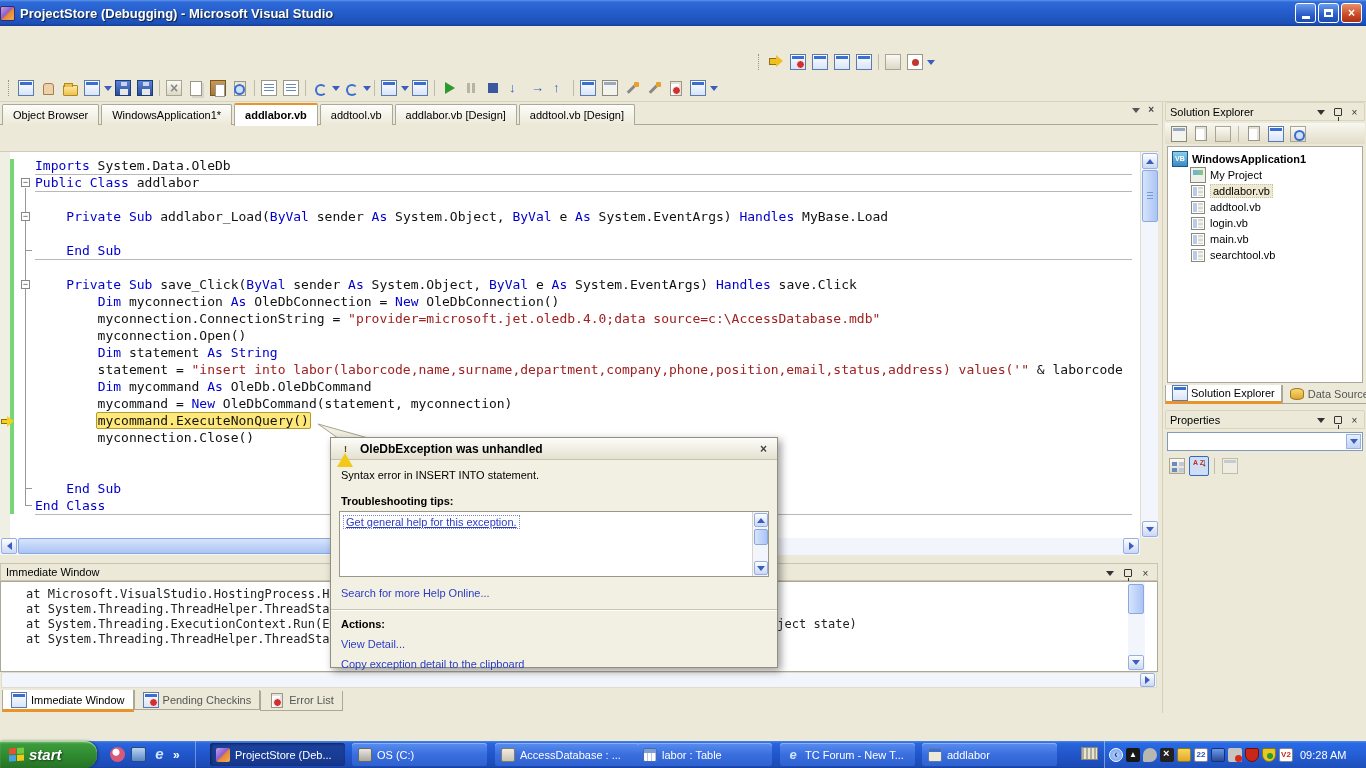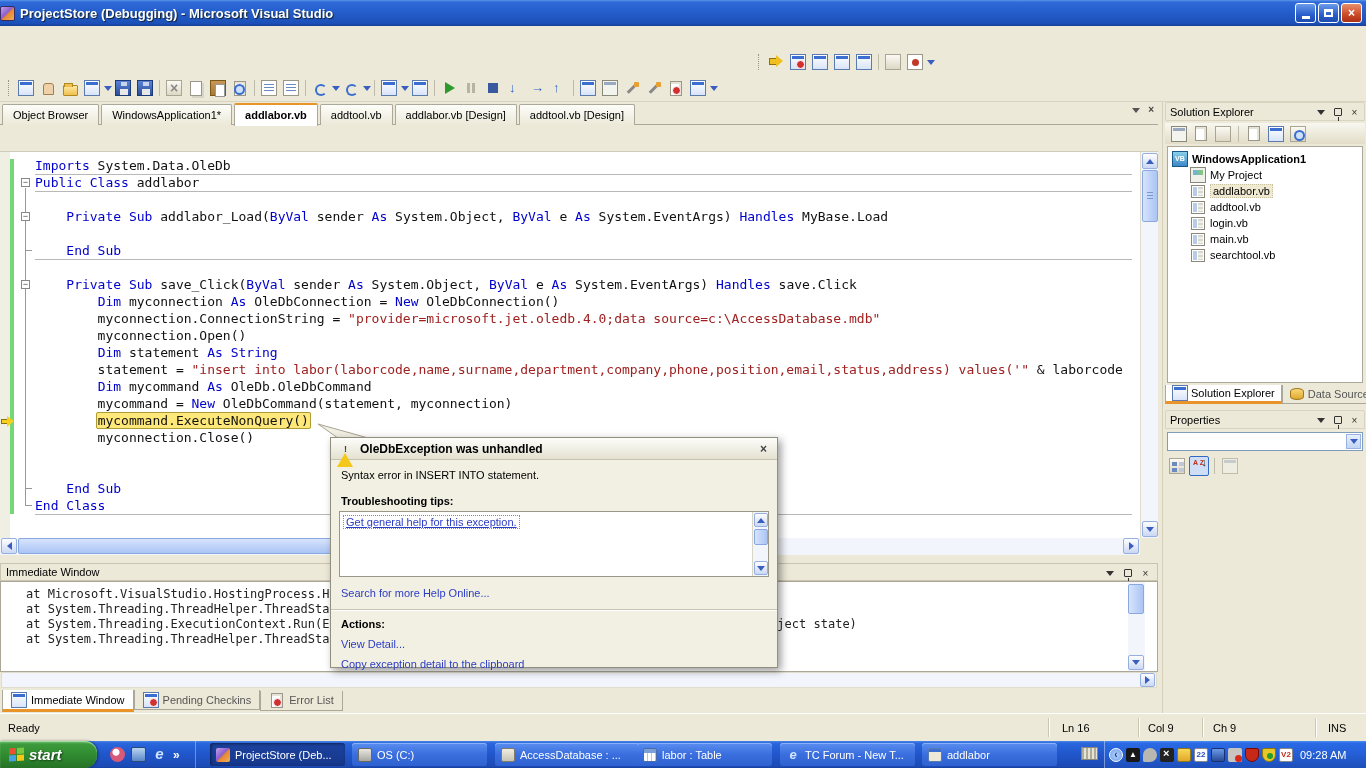--- a/index.html
+++ b/index.html
@@ -614,31 +614,20 @@
           </span>
       </span>
     </div>
     <div id="exc-search"><span class="exc-link">Search for more Help Online...</span></div>
     <div id="exc-sep"></div>
     <div id="exc-actions-label">Actions:</div>
     <div id="exc-action1"><span class="exc-link">View Detail...</span></div>
     <div id="exc-action2"><span class="exc-link">Copy exception detail to the clipboard</span></div>
   </div>
 
-  <div class="abs" id="statusbar">
-    <span id="status-msg">Ready</span>
-    <span class="status-div" style="left:1048px"></span>
-    <span class="status-field" style="left:1062px">Ln 16</span>
-    <span class="status-div" style="left:1138px"></span>
-    <span class="status-field" style="left:1148px">Col 9</span>
-    <span class="status-div" style="left:1202px"></span>
-    <span class="status-field" style="left:1213px">Ch 9</span>
-    <span class="status-div" style="left:1315px"></span>
-    <span class="status-field" style="left:1328px">INS</span>
-  </div>
 
   <div class="abs" id="taskbar">
     <div id="start-btn">
       <span id="start-flag">
           <span></span>
           <span></span>
           <span></span>
           <span></span>
         </span>
       <span id="start-label">start</span>

